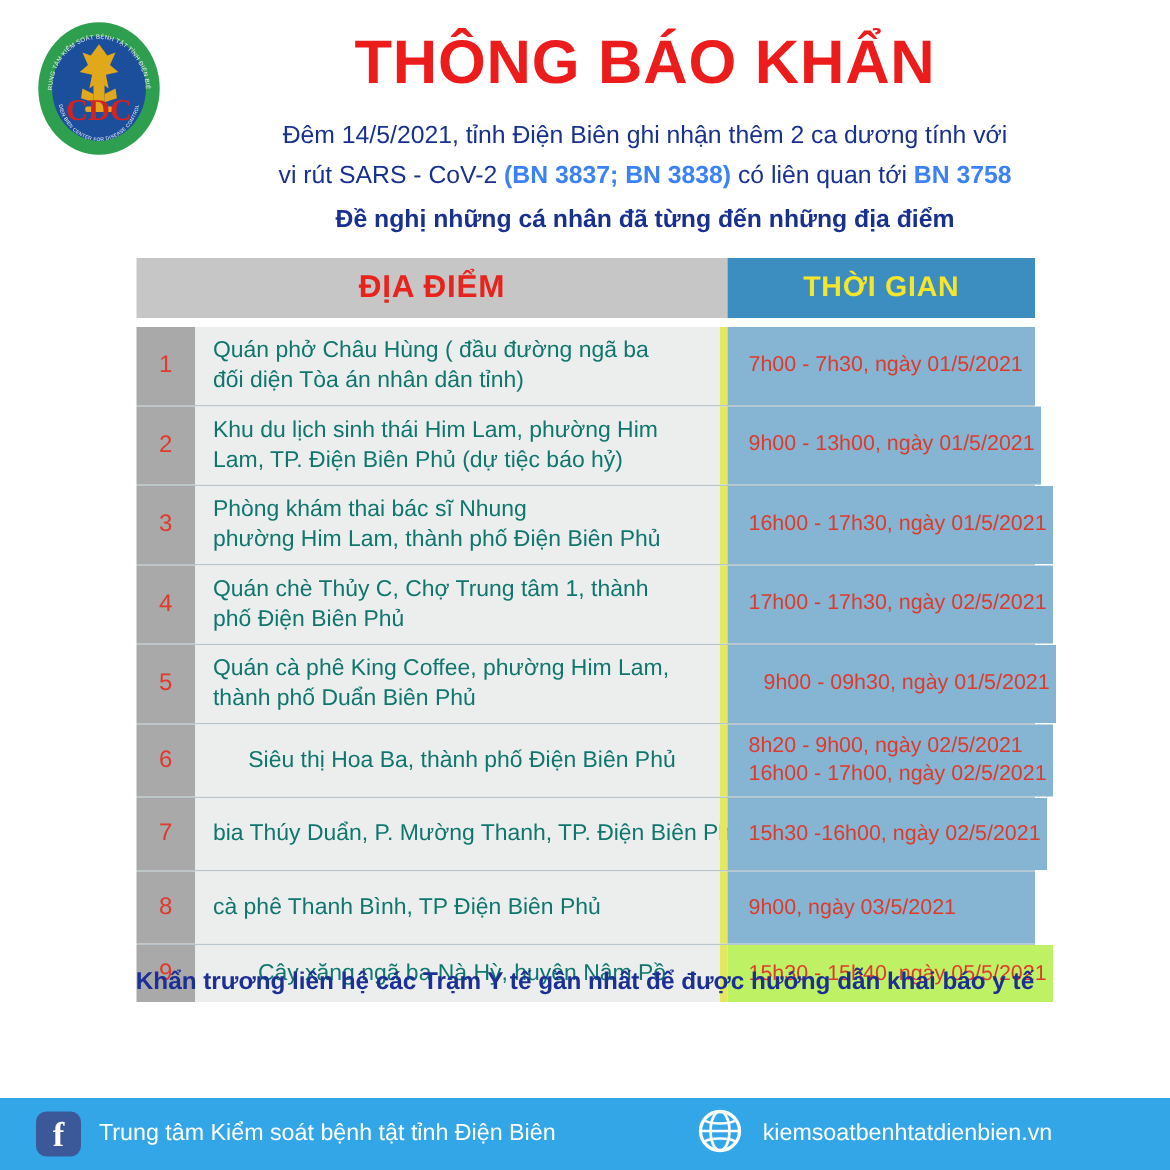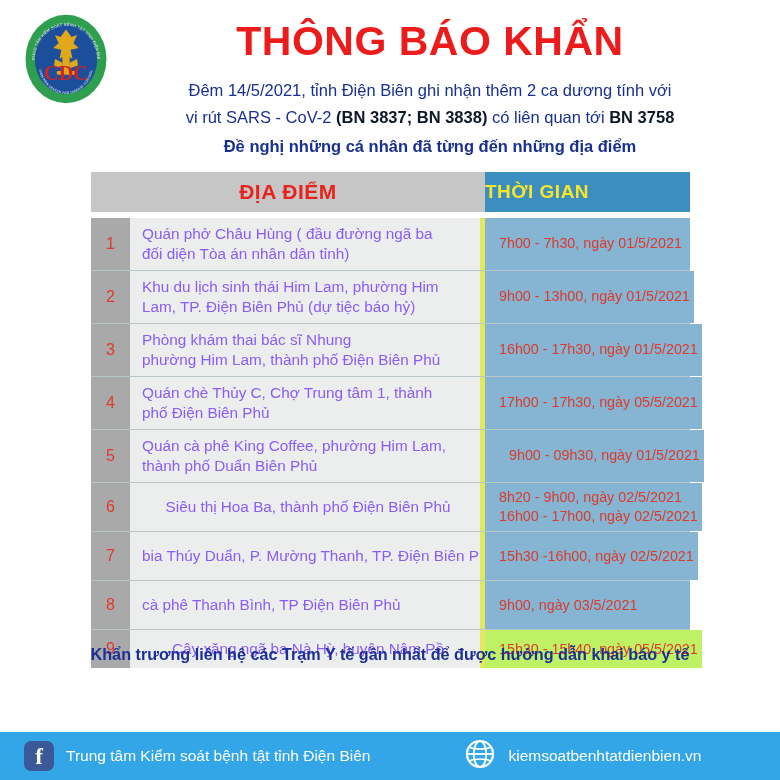--- a/index.html
+++ b/index.html
@@ -49,21 +49,21 @@
     font-size: 16.5px;
     color: #18308f;
     line-height: 1.62;
     white-space: nowrap;
   }
   .subtitle-line.bold {
     font-weight: bold;
     margin-top: 2px;
   }
   .hl-red {
-    color: #0f172a;
+    color: #3b82f6;
     font-weight: bold;
   }
 
   
   #notice-table {
     position: absolute;
     left: 91px;
     top: 172px;
     width: 599px;
   }
@@ -84,21 +84,21 @@
     color: #e8221c;
     font-weight: bold;
     font-size: 21px;
     letter-spacing: 0.5px;
   }
   #th-time {
     flex: 1;
     background: #3d8ec0;
     display: flex;
     align-items: center;
-    justify-content: flex-start;
+    justify-content: center;
   }
   #th-time span {
     color: #f5e62a;
     font-weight: bold;
     font-size: 19px;
     letter-spacing: 0.5px;
   }
 
   #table-body {
     position: relative;
@@ -118,21 +118,21 @@
     font-size: 16px;
     display: flex;
     align-items: center;
     justify-content: center;
     flex: none;
   }
   .cell-place {
     width: 350px;
     flex: none;
     background: #eceeee;
-    color: #8b5cf6;
+    color: #0f766e;
     font-size: 15.3px;
     line-height: 1.30;
     padding: 5px 6px 5px 12px;
     display: flex;
     flex-direction: column;
     justify-content: center;
     box-sizing: border-box;
   }
   .cell-div {
     width: 5px;
@@ -288,21 +288,21 @@
         </div>
       </div>
       <div class="trow" style="min-height: 52px;">
         <div class="cell-num" style="background: rgb(169, 169, 169); color: rgb(224, 57, 46);">4</div>
         <div class="cell-place" style="background: rgb(236, 238, 238);">
           <div class="place-line">Quán chè Thủy C, Chợ Trung tâm 1, thành</div>
           <div class="place-line">phố Điện Biên Phủ</div>
         </div>
         <div class="cell-div" style="background: rgb(227, 232, 94);"></div>
         <div class="cell-time" style="background: rgb(133, 181, 210);">
-          <div class="time-line">17h00 - 17h30, ngày 05/5/2021</div>
+          <div class="time-line">17h00 - 17h30, ngày 02/5/2021</div>
         </div>
       </div>
       <div class="trow" style="min-height: 52px;">
         <div class="cell-num" style="background: rgb(169, 169, 169); color: rgb(224, 57, 46);">5</div>
         <div class="cell-place" style="background: rgb(236, 238, 238);">
           <div class="place-line">Quán cà phê King Coffee, phường Him Lam,</div>
           <div class="place-line">thành phố Duẩn Biên Phủ</div>
         </div>
         <div class="cell-div" style="background: rgb(227, 232, 94);"></div>
         <div class="cell-time" style="background: rgb(133, 181, 210); padding-left: 24px;">

